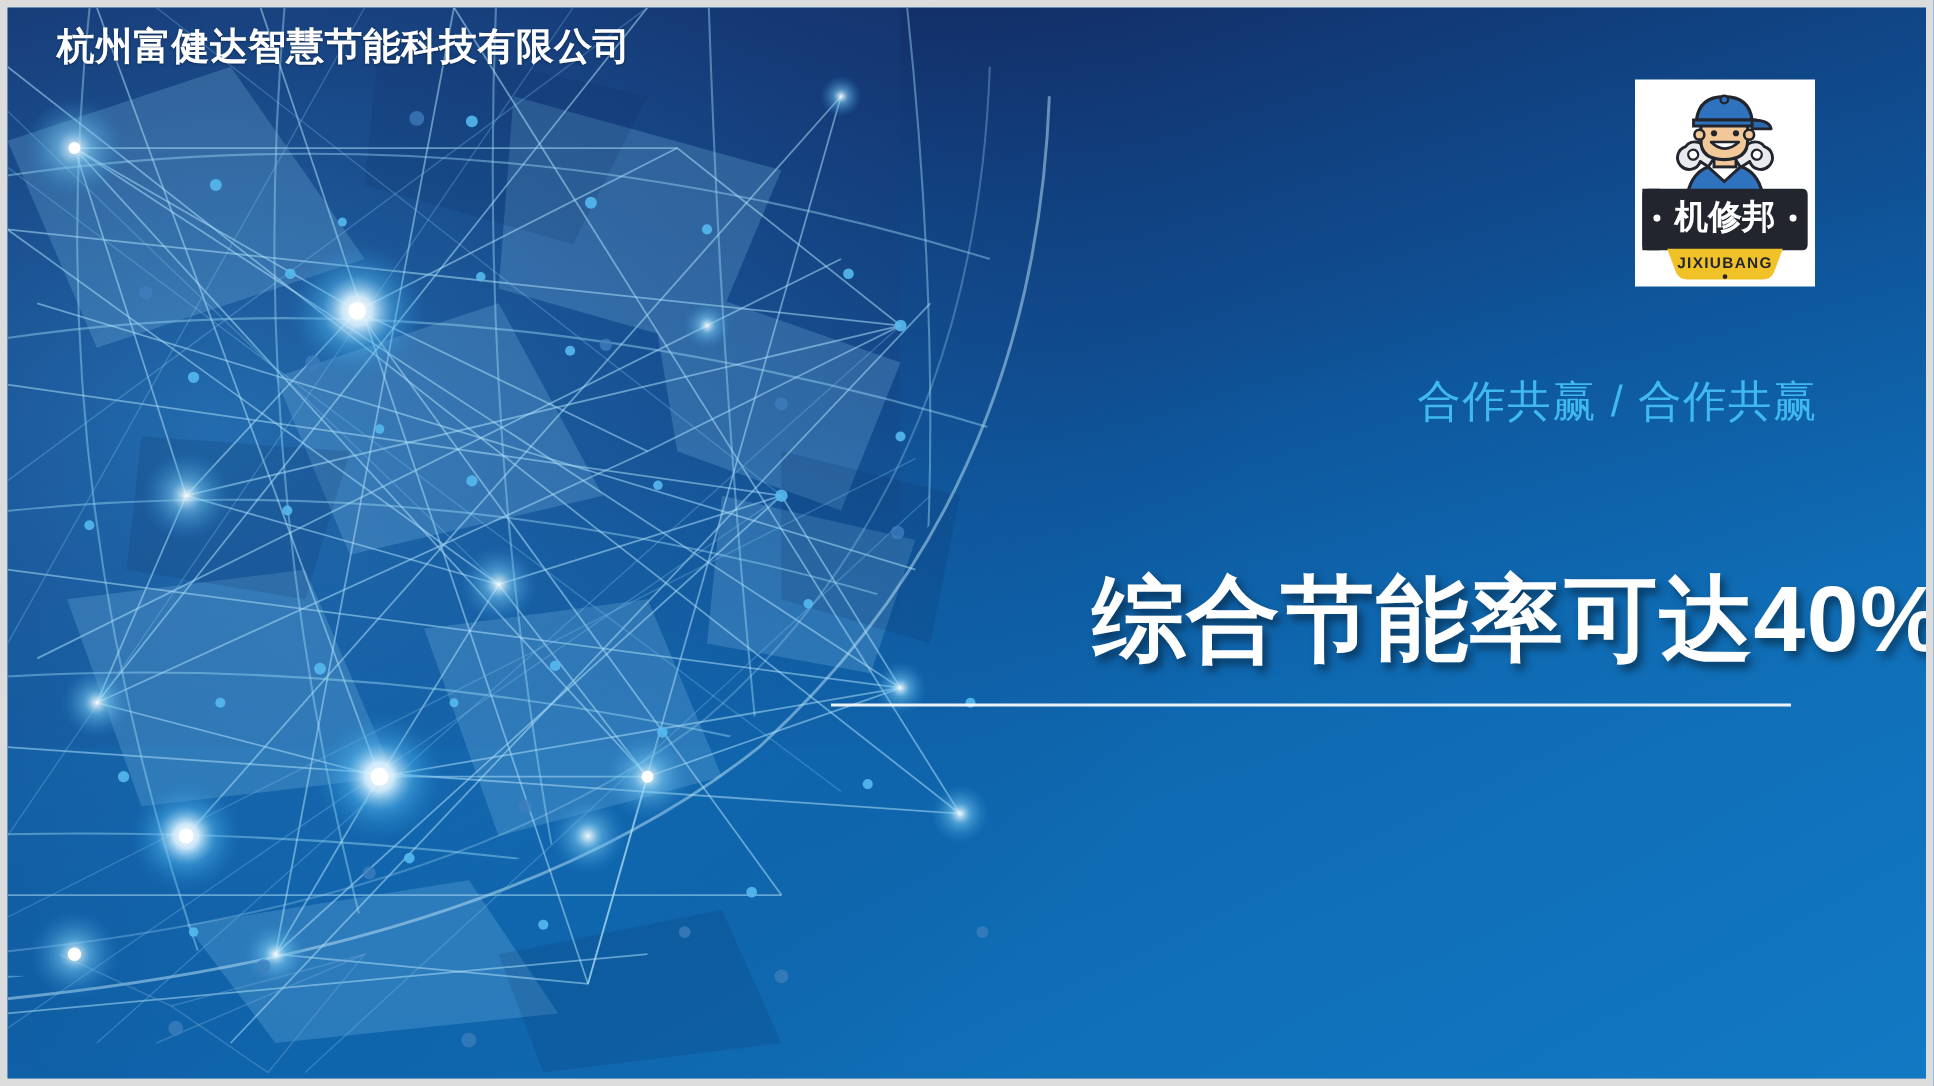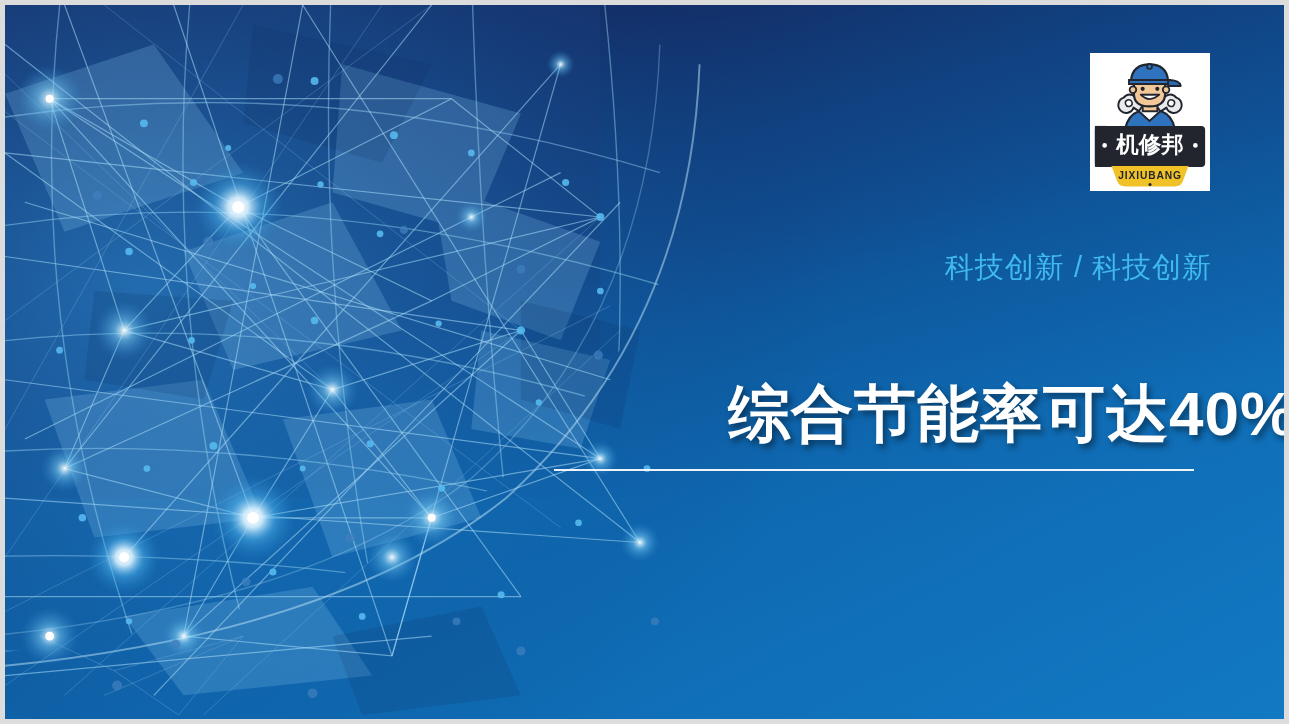--- a/index.html
+++ b/index.html
@@ -332,20 +332,21 @@
         <circle cx="113" cy="690" r="5"></circle>
         <circle cx="310" cy="698" r="5"></circle>
         <circle cx="172" cy="648" r="4.6"></circle>
         <circle cx="520" cy="655" r="4.6"></circle>
         <circle cx="455" cy="625" r="4"></circle>
         <circle cx="655" cy="625" r="4"></circle>
       </g>
     </g>
   </svg>
 
+  <div id="company-title">杭州富健达智慧节能科技有限公司</div>
 
   <div id="logo-box">
     <svg viewBox="0 0 123 138" aria-hidden="true">
       <rect x="0" y="0" width="123" height="138" fill="#ffffff"></rect>
 
       <g transform="translate(26,44) rotate(-20)">
         <path d="M 8 3 a 8 8 0 1 0 6 13 l 12 16 a 4 4 0 0 0 6 -4 l -12 -16 a 8 8 0 0 0 -12 -9 z" fill="#e8eaed" stroke="#22252e" stroke-width="2" stroke-linejoin="round"></path>
         <circle cx="11" cy="10" r="3.4" fill="#ffffff" stroke="#22252e" stroke-width="1.6"></circle>
       </g>
 
@@ -382,20 +383,20 @@
       <text x="61.5" y="100" text-anchor="middle" font-family="'Liberation Sans','DejaVu Sans',sans-serif" font-size="23" font-weight="bold" fill="#ffffff">机修邦</text>
       <circle cx="15" cy="93" r="2.4" fill="#ffffff"></circle>
       <circle cx="108" cy="93" r="2.4" fill="#ffffff"></circle>
 
       <path d="M 22 114 l 79 0 -6 16 q -2 5 -8 5 l -51 0 q -6 0 -8 -5 z" fill="#f0c228"></path>
       <text x="61.5" y="127" text-anchor="middle" font-family="'Liberation Sans','DejaVu Sans',sans-serif" font-size="10.5" font-weight="bold" letter-spacing="0.9" fill="#22252e">JIXIUBANG</text>
       <circle cx="61.5" cy="133" r="1.6" fill="#22252e"></circle>
     </svg>
   </div>
 
-  <div id="tagline">科技创新 / 科技创新</div>
+  <div id="tagline">合作共赢 / 合作共赢</div>
 
 
   <div id="headline-secondary">综合节能率可达40%</div>
 
   <div id="divider"></div>
 
 </div>
 
 </body></html>

